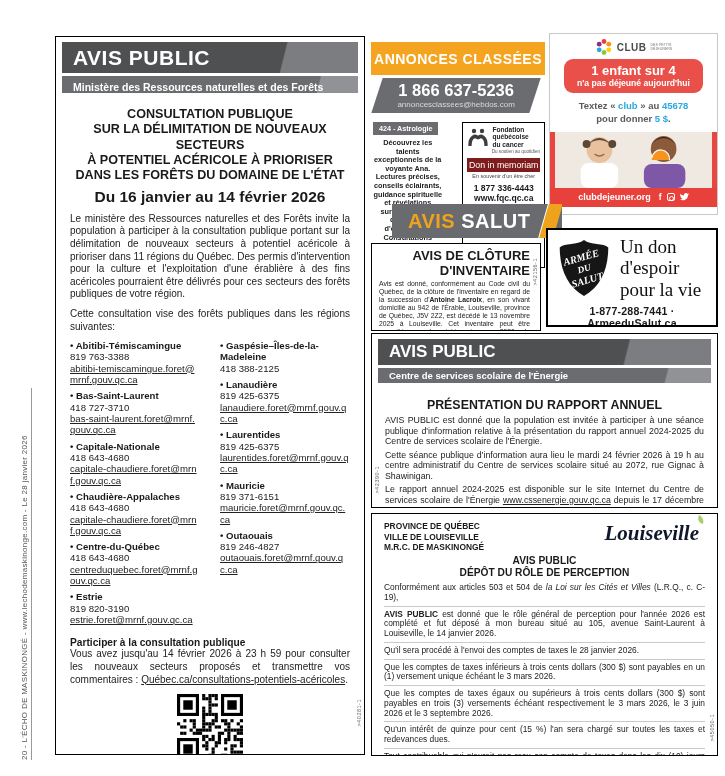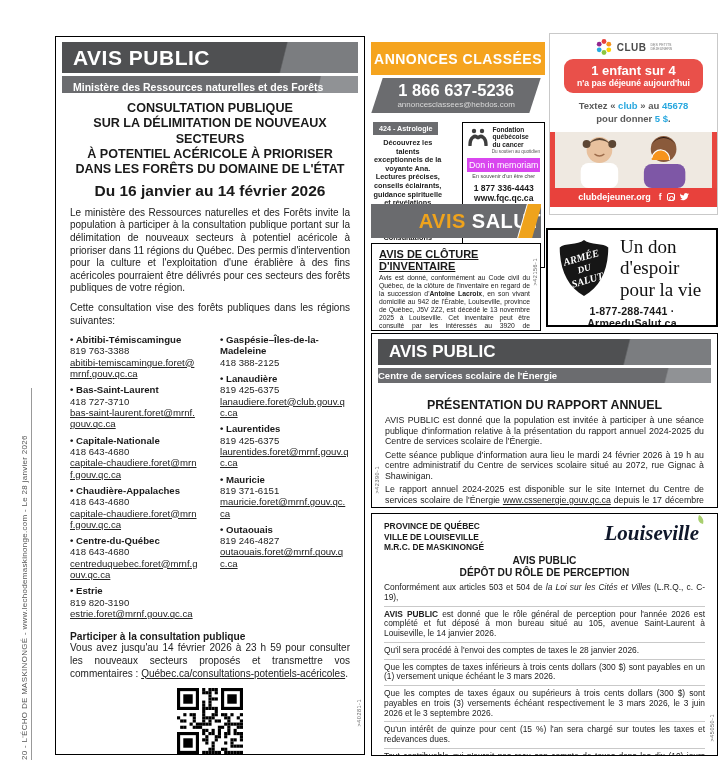--- a/index.html
+++ b/index.html
@@ -14,21 +14,21 @@
   
   .band { position:relative; color:#fff; font-weight:bold; display:flex; align-items:center; }
   .band-dark { background:linear-gradient(104deg, #4f5052 74%, #7b7d80 74.5%); }
   .band-sub  { background:linear-gradient(104deg, #6b6c6f 86%, #909295 86.5%); }
 
   
   .consultation { left:55px; top:36px; width:310px; height:719px; }
   .consultation .band-dark { margin:5px 6px 0; height:31px; font-size:21px; padding-left:11px; letter-spacing:.5px; }
   .consultation .band-sub  { margin:3px 6px 0; height:17px; font-size:10.5px; padding-left:11px;align-items:flex-end; }
   .c-content { padding:8px 14px 0; }
-  .c-title { text-align:center; font-weight:bold; font-size:12.6px; line-height:1.22; }
+  .c-title { text-align:center; font-weight:bold; font-size:12.6px; line-height:1.22; margin-top:6px; }
   .c-date  { text-align:center; font-weight:bold; font-size:15.5px; margin-top:4px; }
   .c-p { font-size:10px; line-height:1.26; text-align:justify; margin-top:7px; color:#222; }
   .regions { display:flex; gap:20px; margin-top:7px; }
   .rcol { width:50%; }
   .region { margin-bottom:5px; font-size:9.6px; line-height:1.18; }
   .region-name { font-weight:bold; }
   .region-name::before { content:"• "; }
   .region-email { text-decoration:underline; word-break:break-all; color:#222; display:block; }
   .region-phone { color:#222; }
   .c-part { margin-top:7px; }
@@ -47,21 +47,21 @@
   .ac-phone { color:#fff; font-weight:bold; font-size:16.5px; }
   .ac-email { color:#d9d9d9; font-size:8px; }
   .ac-row { display:flex; gap:18px; margin-top:9px; }
   .ast { width:79px; }
   .ast-label { background:#6b6c6f; color:#fff; font-weight:bold; font-size:7.2px; text-align:center; padding:2px 0; margin:0 6px 4px 2px; }
   .ast-text { font-size:7.3px; font-weight:bold; line-height:1.18; text-align:center; color:#222; }
   .fqc { width:88px; border:1px solid #000; padding:3px 4px; text-align:center; }
   .fqc-top { display:flex; align-items:center; gap:3px; text-align:left; }
   .fqc-name { font-size:6.6px; font-weight:bold; line-height:1.1; color:#222; }
   .fqc-tag { font-size:4.6px; color:#555; text-align:right; margin-top:1px; }
-  .fqc-mem { background:#d946ef; color:#fff; font-size:8.8px; margin-top:4px; padding:2px 0; }
+  .fqc-mem { background:#7f1d1d; color:#fff; font-size:8.8px; margin-top:4px; padding:2px 0; }
   .fqc-mem-sub { font-size:5.4px; color:#444; margin-top:1px; }
   .fqc-phone { font-weight:bold; font-size:8.6px; margin-top:4px; }
   .fqc-url { font-weight:bold; font-size:8.6px; }
 
   
   .club { position:absolute; left:549px; top:33px; width:169px; height:182px; border:1px solid #c9c9c9; background:#fff; overflow:hidden; }
   .club-logo { display:flex; justify-content:center; align-items:center; gap:4px; margin-top:4px; }
   .club-logo-name { font-weight:bold; font-size:10px; color:#4b4b4b; letter-spacing:.5px; }
   .club-logo-sub { font-size:3.6px; color:#777; line-height:1.2; }
   .club-badge { background:#e9504a; border-radius:9px; color:#fff; text-align:center; margin:3px 14px 0; padding:4px 2px 5px; }
@@ -71,39 +71,39 @@
   .cyan { color:#29a8df; }
   .club-photo { margin-top:6px; background:#e8463f; padding:0 5px; height:56px; }
   .club-photo svg { display:block; width:100%; height:100%; }
   .club-bar { background:#e8413c; color:#fff; display:flex; justify-content:center; align-items:center; gap:8px; height:19px; font-weight:bold; font-size:9px; }
   .soc { display:flex; gap:5px; align-items:center; }
   .soc span { font-size:8.5px; font-weight:bold; }
   .soc .ig { width:8px; height:8px; border:1.2px solid #fff; border-radius:2px; position:relative; }
   .soc .ig::after { content:""; position:absolute; left:1.6px; top:1.6px; width:3px; height:3px; border:1px solid #fff; border-radius:50%; }
 
   
-  .cloture-header { position:absolute; left:371px; top:204px; width:170px; height:34px; background:#6a6b6e; display:flex; align-items:center; padding-left:16px; overflow:hidden;justify-content:flex-end; }
+  .cloture-header { position:absolute; left:392px; top:204px; width:170px; height:34px; background:#6a6b6e; display:flex; align-items:center; padding-left:16px; overflow:hidden; }
   .cloture-header .avis { color:#efa31c; font-weight:bold; font-size:20px; letter-spacing:.5px; }
   .cloture-header .public { color:#fff; font-weight:bold; font-size:20px; margin-left:6px; letter-spacing:.5px; }
   .cloture-wedge { position:absolute; right:4px; top:-2px; bottom:-2px; width:14px; background:#efa31c; transform:skewX(-16deg); }
   .cloture-gap { position:absolute; right:16px; top:-2px; bottom:-2px; width:3px; background:#fff; transform:skewX(-16deg); }
   .cloture { left:371px; top:243px; width:170px; height:88px; padding:4px 10px 2px 7px; }
-  .cloture-title { text-align:left; font-weight:bold; font-size:11px; margin-bottom:2px;text-decoration:underline; }
+  .cloture-title { text-align:right; font-weight:bold; font-size:13px; margin-bottom:2px; }
   .cloture-body { font-size:6.8px; line-height:1.18; text-align:justify; color:#222; }
 
   
   .salvation { left:546px; top:228px; width:172px; height:99px; border-width:2px; padding:6px 8px 4px; }
   .salv-row { display:flex; align-items:center; gap:8px; }
   .salv-slogan { font-family:"Liberation Serif", serif; font-size:19px; line-height:1.12; color:#111; }
   .salv-contact { text-align:center; font-weight:bold; font-size:10.6px; margin-top:5px; letter-spacing:.2px; }
 
   
   .energie { left:371px; top:333px; width:347px; height:175px; }
   .energie .band-dark { margin:5px 6px 0; height:26px; font-size:17px; padding-left:11px; }
-  .energie .band-sub  { margin:3px 6px 0; height:15px; font-size:9.5px; }
+  .energie .band-sub  { margin:3px 6px 0; height:15px; font-size:9.5px; padding-left:11px; }
   .e-content { padding:15px 13px 0; }
   .e-title { text-align:center; font-weight:bold; font-size:12.4px; margin-bottom:3px; }
   .e-p { font-size:8.8px; line-height:1.2; text-align:justify; color:#222; margin-top:3px; }
 
   
   .louiseville { left:371px; top:513px; width:347px; height:243px; padding:7px 12px 0; }
   .lv-top { display:flex; justify-content:space-between; align-items:flex-start; }
   .lv-province { font-weight:bold; font-size:8.4px; line-height:1.25; }
   .lv-logo { position:relative; font-family:"Liberation Serif", serif; font-style:italic; font-weight:bold; font-size:21px; color:#0f172a; padding-right:6px; }
   .lv-leaf { position:absolute; right:0; top:-6px; }
@@ -179,21 +179,21 @@
         <div class="rcol">
 
             <div class="region">
               <div class="region-name">Gaspésie–Îles-de-la-Madeleine</div>
               <div class="region-phone">418 388-2125</div>
             </div>
 
             <div class="region">
               <div class="region-name">Lanaudière</div>
               <div class="region-phone">819 425-6375</div>
-              <a class="region-email">lanaudiere.foret@club.gouv.qc.ca</a>
+              <a class="region-email">lanaudiere.foret@mrnf.gouv.qc.ca</a>
             </div>
 
             <div class="region">
               <div class="region-name">Laurentides</div>
               <div class="region-phone">819 425-6375</div>
               <a class="region-email">laurentides.foret@mrnf.gouv.qc.ca</a>
             </div>
 
             <div class="region">
               <div class="region-name">Mauricie</div>

